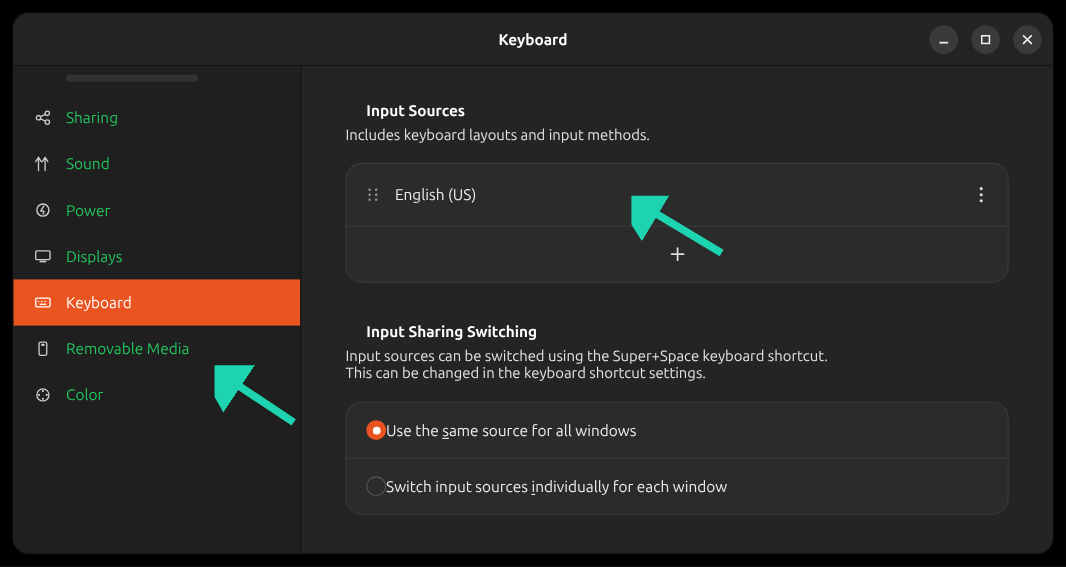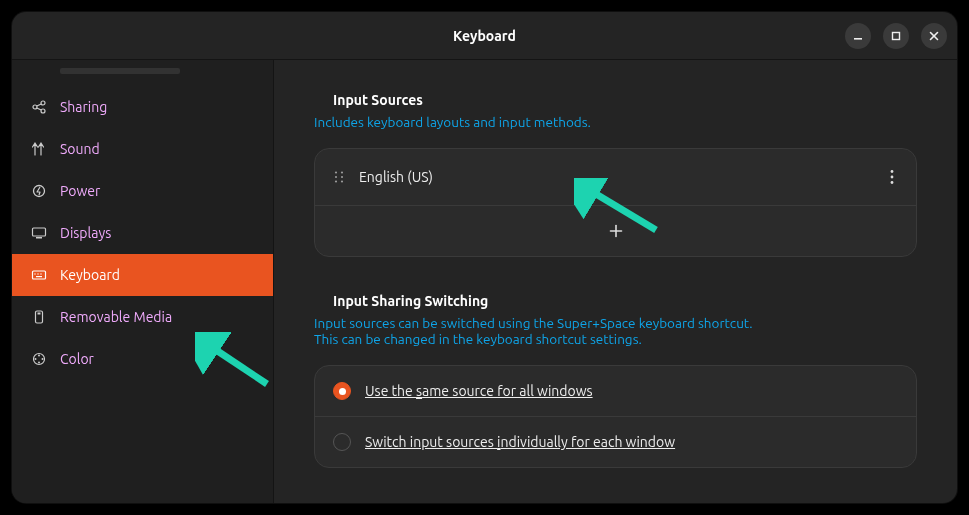--- a/index.html
+++ b/index.html
@@ -94,21 +94,21 @@
       background: #1f1f1f;
       border-right: 1px solid #141414;
       overflow-y: hidden;
       padding-top: 2px;
     }
     .sidebar-item {
       display: flex;
       align-items: center;
       gap: 12px;
       padding: 12px 18px;
-      color: #f0abfc;
+      color: #22c55e;
       font-size: 14px;
       cursor: pointer;
     }
     .sidebar-item.active {
       background: #e95420;
       color: #fff;
     }
     .sidebar-icon {
       width: 18px;
       height: 18px;
@@ -125,21 +125,21 @@
       position: relative;
     }
     .section-title {
       color: #fff;
       font-weight: 700;
       font-size: 14px;
       margin-bottom: 6px;
       margin-left: 19px;
     }
     .section-sub {
-      color: #0ea5e9;
+      color: #e5e5e5;
       font-size: 13.5px;
       margin-bottom: 18px;
     }
     .card {
       background: #2b2b2b;
       border: 1px solid #3a3a3a;
       border-radius: 15px;
       overflow: hidden;
     }
     .card-row {
@@ -164,23 +164,21 @@
     .add-row {
       justify-content: center;
       cursor: pointer;
       color: #ddd;
       padding: 18px;
     }
     .section-gap { height: 36px; }
     .radio-row {
       display: flex;
       align-items: center;
-      gap: 14px;
-      cursor: pointer;
-      text-decoration: underline;
+      cursor: pointer;
     }
     .radio {
       width: 18px;
       height: 18px;
       border-radius: 50%;
       border: 1px solid #555;
       background: #2b2b2b;
       display: flex;
       align-items: center;
       justify-content: center;

